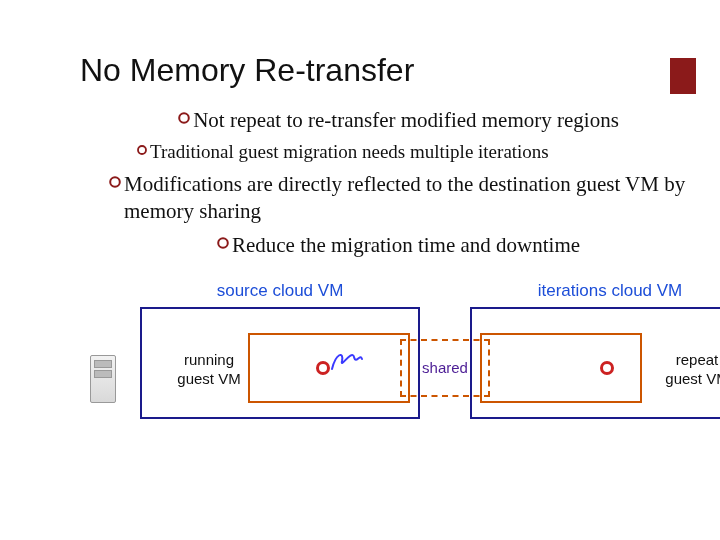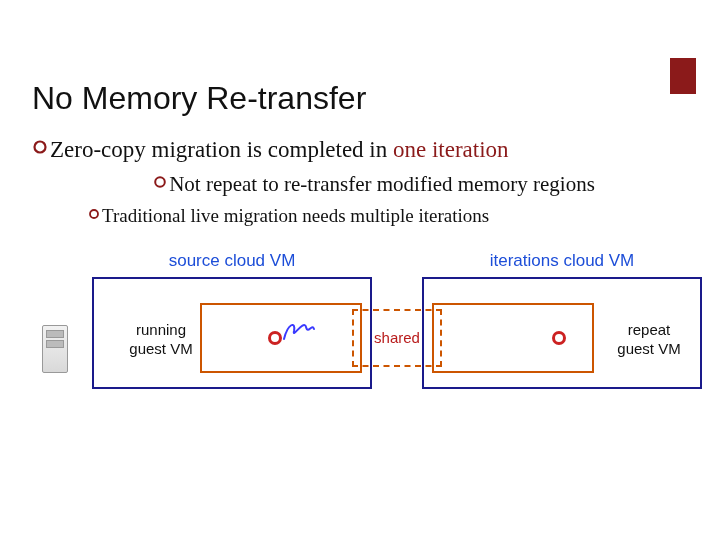--- a/index.html
+++ b/index.html
@@ -13,21 +13,22 @@
   }
   .accent-square {
     position: absolute;
     top: 58px;
     right: 24px;
     width: 26px;
     height: 36px;
     background: #8b1a1a;
   }
   .slide {
-    padding: 80px 32px 20px 32px;
+    padding: 52px 32px 20px 32px;
+    margin-left: 48px;
   }
   .title {
     font-size: 32px;
     font-weight: 400;
     color: #111;
     margin-bottom: 18px;
   }
   .bullet-row {
     display: flex;
     align-items: flex-start;
@@ -131,21 +132,21 @@
     height: 58px;
     border: 2px dashed #cc5500;
     background: rgba(255,255,255,0.0);
     display: flex;
     align-items: center;
     justify-content: center;
   }
   .shared-box span {
     font-family: Verdana, Geneva, sans-serif;
     font-size: 15px;
-    color: #b91c1c;
+    color: #4c1d95;
   }
   .server-icon {
     position: absolute;
     left: -50px;
     top: 74px;
     width: 40px;
     height: 56px;
   }
   .server-icon .tower {
     width: 26px;
@@ -179,50 +180,56 @@
 </style>
 </head>
 <body>
 
 <div class="accent-square"></div>
 
 <div class="slide">
 
   <h1 class="title">No Memory Re-transfer</h1>
 
-  <div class="bullet-row lvl1">
-    <span class="bmark">
-      <svg class="circ-bullet" width="16" height="16">
-          <circle cx="8" cy="8" r="5.5" fill="none" stroke="#8b1a1a" stroke-width="2.2"></circle>
-        </svg>
-    </span>
-    <span class="btext">
-      <span>Zero-copy migration is completed in </span><span class="accent">one iteration</span>
-    </span>
-  </div>
 
   <div class="bullet-row lvl2">
     <span class="bmark">
       <svg class="circ-bullet" width="14" height="14">
           <circle cx="7" cy="7" r="4.8" fill="none" stroke="#8b1a1a" stroke-width="2"></circle>
         </svg>
     </span>
     <span class="btext">Not repeat to re-transfer modified memory regions</span>
   </div>
 
   <div class="bullet-row lvl3">
     <span class="bmark">
       <svg class="circ-bullet" width="12" height="12">
           <circle cx="6" cy="6" r="4" fill="none" stroke="#8b1a1a" stroke-width="1.8"></circle>
         </svg>
     </span>
-    <span class="btext">Traditional live migration needs multiple iterations</span>
-  </div>
-
-
+    <span class="btext">Traditional guest migration needs multiple iterations</span>
+  </div>
+
+  <div class="bullet-row lvl2">
+    <span class="bmark">
+      <svg class="circ-bullet" width="14" height="14">
+          <circle cx="7" cy="7" r="4.8" fill="none" stroke="#8b1a1a" stroke-width="2"></circle>
+        </svg>
+    </span>
+    <span class="btext">Modifications are directly reflected to the destination guest VM by memory sharing</span>
+  </div>
+
+  <div class="bullet-row lvl2">
+    <span class="bmark">
+      <svg class="circ-bullet" width="14" height="14">
+          <circle cx="7" cy="7" r="4.8" fill="none" stroke="#8b1a1a" stroke-width="2"></circle>
+        </svg>
+    </span>
+    <span class="btext">Reduce the migration time and downtime</span>
+  </div>
 
   <div class="diagram">
 
     <div class="server-icon">
       <div class="tower"></div>
     </div>
 
     <div class="region-label" style="left:40px; top:0;">source cloud VM</div>
     <div class="region-label" style="left:370px; top:0;">iterations cloud VM</div>
 

